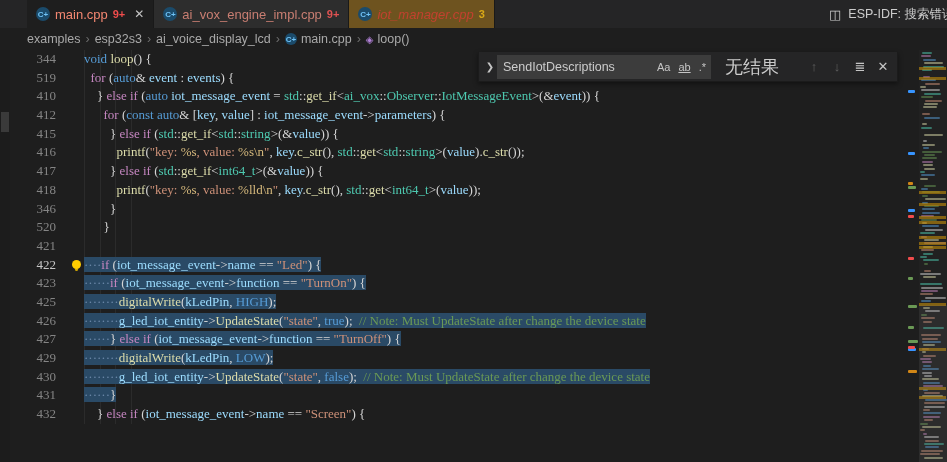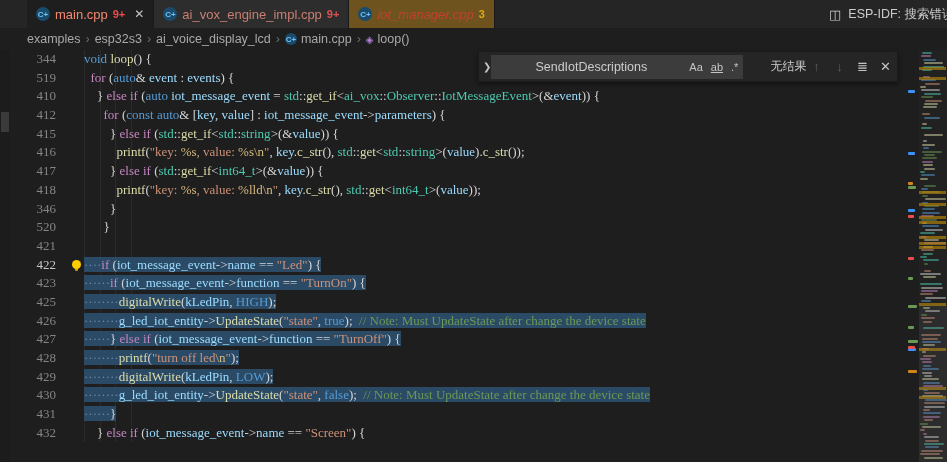--- a/index.html
+++ b/index.html
@@ -41,26 +41,26 @@
   .ruler-mark{position:absolute;height:3px;border-radius:1px;}
   .minimap{width:28px;background:#212121;position:relative;flex-shrink:0;overflow:hidden;}
   .mm-bar{position:absolute;height:2px;border-radius:1px;opacity:.5;}
   .mm-mark{position:absolute;height:3px;left:0;width:27px;opacity:.65;}
   .mm-slider{position:absolute;left:0;right:0;top:255px;height:157px;background:rgba(121,121,121,.13);}
   
   .find-widget{position:absolute;top:52px;left:478px;width:420px;height:30px;background:#252526;
                border:1px solid #1b1b1b;border-top:none;box-shadow:0 2px 5px rgba(0,0,0,.45);
                display:flex;align-items:center;padding:0 4px;box-sizing:border-box;z-index:5;}
   .find-chevron{color:#c5c5c5;font-size:10px;width:14px;text-align:center;cursor:pointer;}
-  .find-input-wrap{position:relative;width:214px;height:24px;background:#3c3c3c;display:flex;align-items:center;flex-shrink:0;padding-left:38px;}
+  .find-input-wrap{position:relative;width:214px;height:24px;background:#3c3c3c;display:flex;align-items:center;flex-shrink:0;}
   .find-input{background:transparent;border:none;outline:none;color:#cccccc;font-size:12.5px;width:142px;padding-left:6px;font-family:"Liberation Sans",sans-serif;}
   .find-toggles{position:absolute;right:2px;display:flex;gap:2px;}
   .tg{color:#c5c5c5;font-size:11px;padding:1px 3px;border-radius:3px;cursor:pointer;}
   .tg-whole-word{text-decoration:underline;}
-  .find-result{color:#cccccc;font-size:12px;margin-left:27px;white-space:nowrap;}
+  .find-result{color:#cccccc;font-size:18px;margin-left:14px;white-space:nowrap;}
   .find-buttons{margin-left:auto;display:flex;align-items:center;gap:3px;}
   .find-btn{color:#c5c5c5;width:20px;text-align:center;font-size:13px;cursor:pointer;}
   .find-btn.disabled{opacity:.35;cursor:default;}
 </style>
 </head>
 <body>
 
 <div class="window">
 
   <div class="tabbar">
@@ -126,21 +126,20 @@
         <div class="line"><span class="ln">417</span><span class="lc"><span class="t-pun">        } </span><span class="t-ctrl">else</span><span class="t-pun"> </span><span class="t-ctrl">if</span><span class="t-pun"> (</span><span class="t-type">std</span><span class="t-pun">::</span><span class="t-fn">get_if</span><span class="t-pun">&lt;</span><span class="t-type">int64_t</span><span class="t-pun">&gt;(&amp;</span><span class="t-var">value</span><span class="t-pun">)) {</span></span></div>
         <div class="line"><span class="ln">418</span><span class="lc"><span class="t-pun">          </span><span class="t-fn">printf</span><span class="t-pun">(</span><span class="t-str">"key: </span><span class="t-esc">%s</span><span class="t-str">, value: </span><span class="t-esc">%lld</span><span class="t-esc">\n</span><span class="t-str">"</span><span class="t-pun">, </span><span class="t-var">key</span><span class="t-pun">.</span><span class="t-fn">c_str</span><span class="t-pun">(), </span><span class="t-type">std</span><span class="t-pun">::</span><span class="t-fn">get</span><span class="t-pun">&lt;</span><span class="t-type">int64_t</span><span class="t-pun">&gt;(</span><span class="t-var">value</span><span class="t-pun">));</span></span></div>
         <div class="line"><span class="ln">346</span><span class="lc"><span class="t-pun">        }</span></span></div>
         <div class="line"><span class="ln">520</span><span class="lc"><span class="t-pun">      }</span></span></div>
         <div class="line"><span class="ln">421</span><span class="lc"></span></div>
         <div class="line"><span class="ln cur">422</span><span class="lc"><span class="bulb"></span><span class="selwrap" style="background: rgb(42, 74, 102);"><span class="t-ws">····</span><span class="t-ctrl">if</span><span class="t-pun"> (</span><span class="t-var">iot_message_event</span><span class="t-pun">-&gt;</span><span class="t-var">name</span><span class="t-pun"> == </span><span class="t-str">"Led"</span><span class="t-pun">) {</span></span></span></div>
         <div class="line"><span class="ln">423</span><span class="lc"><span class="selwrap" style="background: rgb(42, 74, 102);"><span class="t-ws">······</span><span class="t-ctrl">if</span><span class="t-pun"> (</span><span class="t-var">iot_message_event</span><span class="t-pun">-&gt;</span><span class="t-var">function</span><span class="t-pun"> == </span><span class="t-str">"TurnOn"</span><span class="t-pun">) {</span></span></span></div>
         <div class="line"><span class="ln">425</span><span class="lc"><span class="selwrap" style="background: rgb(42, 74, 102);"><span class="t-ws">········</span><span class="t-fn">digitalWrite</span><span class="t-pun">(</span><span class="t-var">kLedPin</span><span class="t-pun">, </span><span class="t-kw">HIGH</span><span class="t-pun">);</span></span></span></div>
         <div class="line"><span class="ln">426</span><span class="lc"><span class="selwrap" style="background: rgb(42, 74, 102);"><span class="t-ws">········</span><span class="t-var">g_led_iot_entity</span><span class="t-pun">-&gt;</span><span class="t-fn">UpdateState</span><span class="t-pun">(</span><span class="t-str">"state"</span><span class="t-pun">, </span><span class="t-kw">true</span><span class="t-pun">);  </span><span class="t-cmt">// Note: Must UpdateState after change the device state</span></span></span></div>
         <div class="line"><span class="ln">427</span><span class="lc"><span class="selwrap" style="background: rgb(42, 74, 102);"><span class="t-ws">······</span><span class="t-pun">} </span><span class="t-ctrl">else</span><span class="t-pun"> </span><span class="t-ctrl">if</span><span class="t-pun"> (</span><span class="t-var">iot_message_event</span><span class="t-pun">-&gt;</span><span class="t-var">function</span><span class="t-pun"> == </span><span class="t-str">"TurnOff"</span><span class="t-pun">) {</span></span></span></div>
-        <div class="line"><span class="ln">428</span><span class="lc"><span class="selwrap" style="background: rgb(42, 74, 102);"><span class="t-ws">········</span><span class="t-fn">printf</span><span class="t-pun">(</span><span class="t-str">"turn off led</span><span class="t-esc">\n</span><span class="t-str">"</span><span class="t-pun">);</span></span></span></div>
         <div class="line"><span class="ln">429</span><span class="lc"><span class="selwrap" style="background: rgb(42, 74, 102);"><span class="t-ws">········</span><span class="t-fn">digitalWrite</span><span class="t-pun">(</span><span class="t-var">kLedPin</span><span class="t-pun">, </span><span class="t-kw">LOW</span><span class="t-pun">);</span></span></span></div>
         <div class="line"><span class="ln">430</span><span class="lc"><span class="selwrap" style="background: rgb(42, 74, 102);"><span class="t-ws">········</span><span class="t-var">g_led_iot_entity</span><span class="t-pun">-&gt;</span><span class="t-fn">UpdateState</span><span class="t-pun">(</span><span class="t-str">"state"</span><span class="t-pun">, </span><span class="t-kw">false</span><span class="t-pun">);  </span><span class="t-cmt">// Note: Must UpdateState after change the device state</span></span></span></div>
         <div class="line"><span class="ln">431</span><span class="lc"><span class="selwrap" style="background: rgb(42, 74, 102);"><span class="t-ws">······</span><span class="t-pun">}</span></span></span></div>
         <div class="line"><span class="ln">432</span><span class="lc"><span class="t-pun">    } </span><span class="t-ctrl">else</span><span class="t-pun"> </span><span class="t-ctrl">if</span><span class="t-pun"> (</span><span class="t-var">iot_message_event</span><span class="t-pun">-&gt;</span><span class="t-var">name</span><span class="t-pun"> == </span><span class="t-str">"Screen"</span><span class="t-pun">) {</span></span></div>
       </div>
     <div class="ruler" id="ruler">
         <div class="ruler-mark" style="top: 102.28px; left: 2px; width: 7.05631px; background: rgb(55, 148, 255);"></div>
         <div class="ruler-mark" style="top: 39.6294px; left: 2px; width: 6.73428px; background: rgb(55, 148, 255);"></div>
         <div class="ruler-mark" style="top: 159.214px; left: 2px; width: 7.46919px; background: rgb(55, 148, 255);"></div>
         <div class="ruler-mark" style="top: 131.725px; left: 2px; width: 5.42198px; background: rgb(209, 134, 22);"></div>

